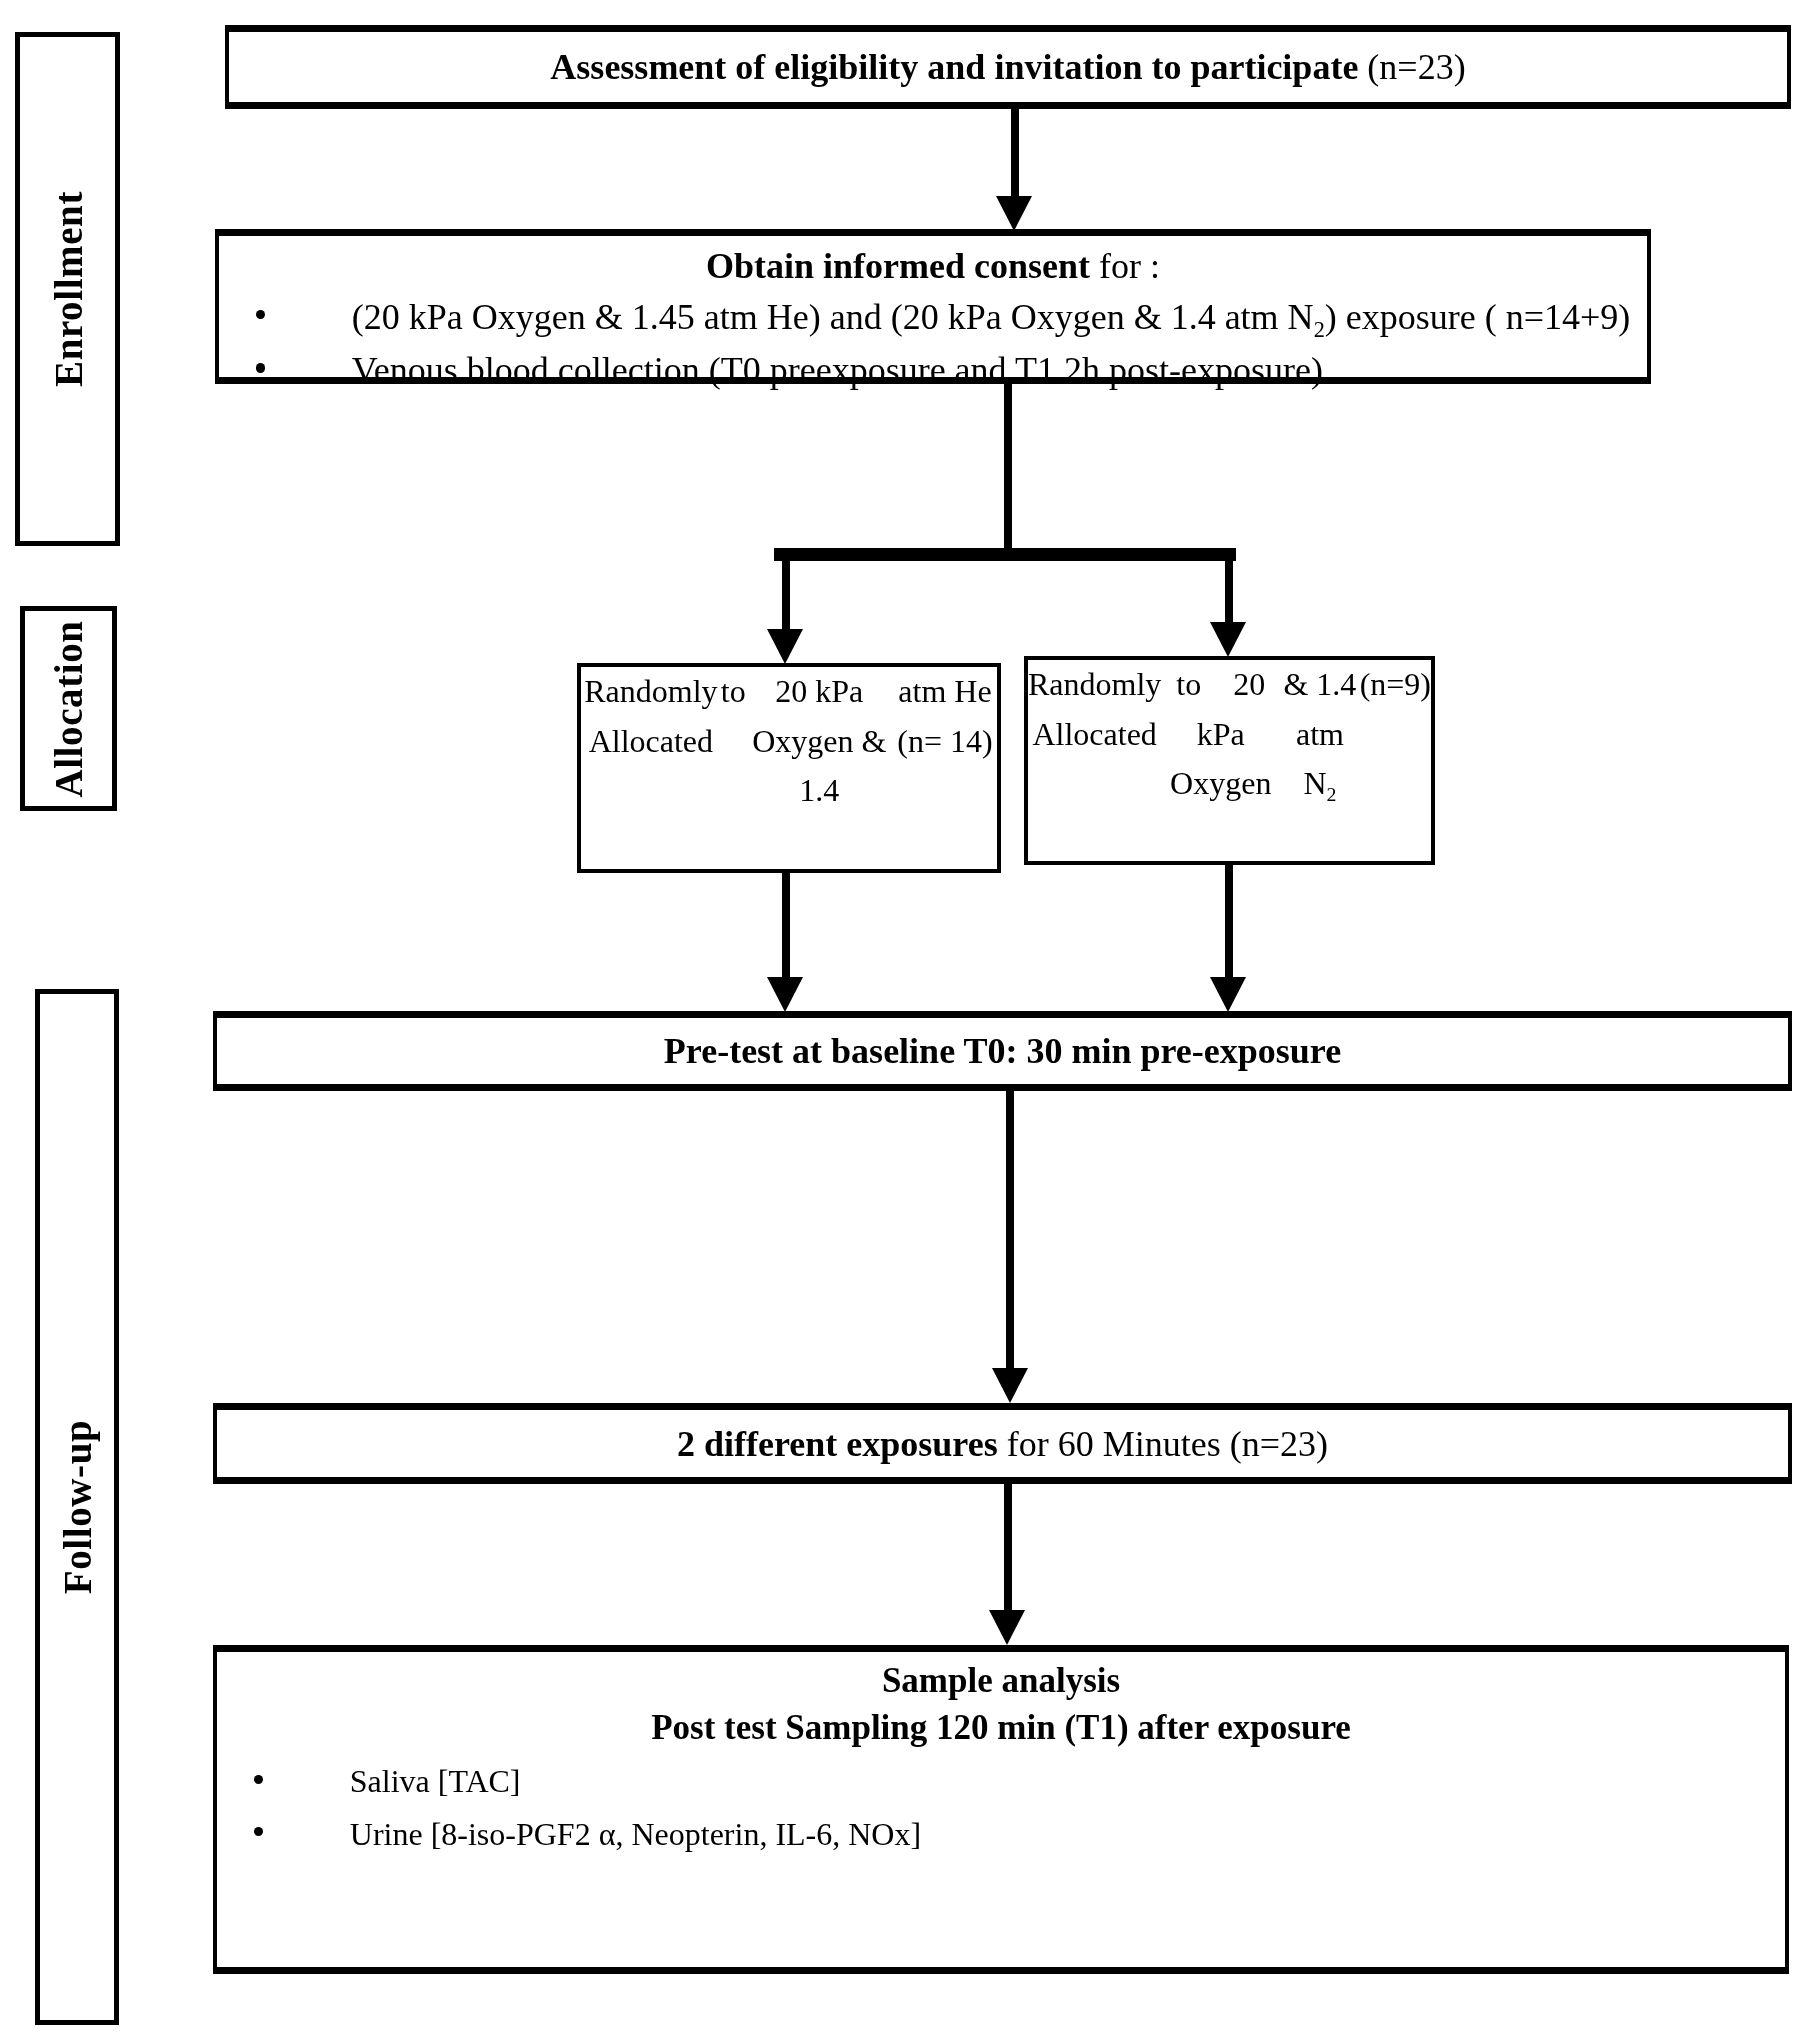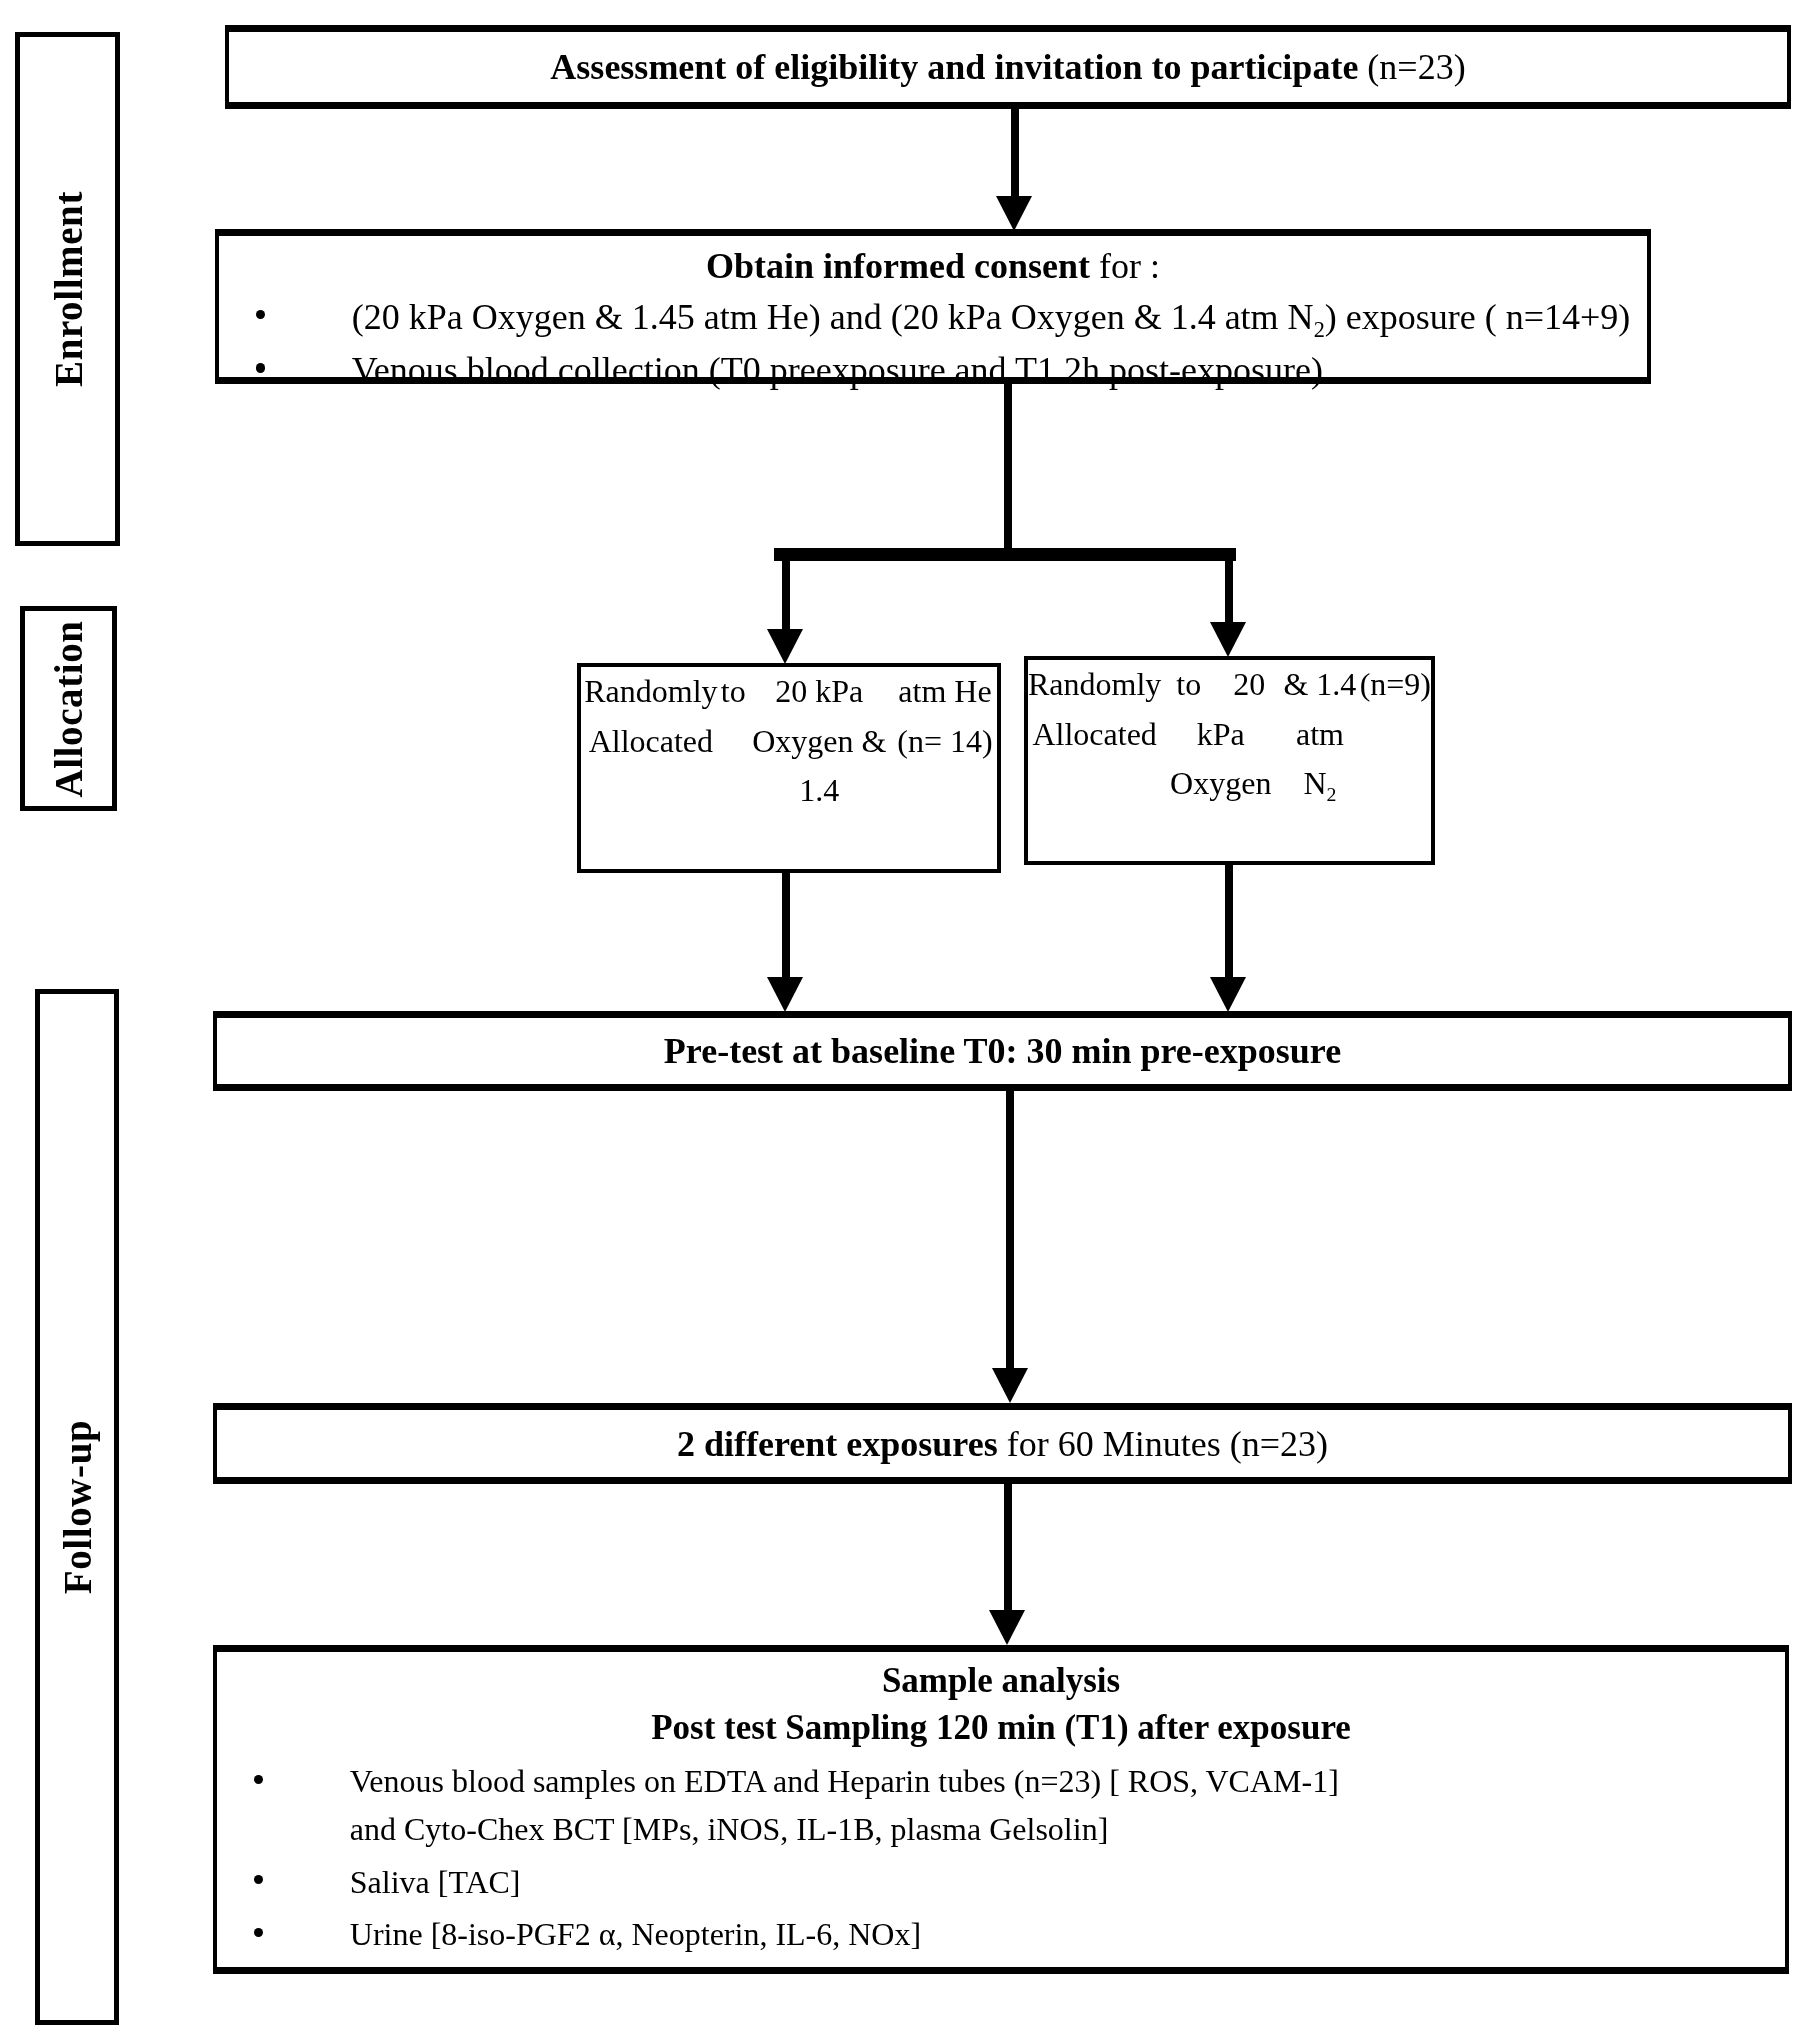--- a/index.html
+++ b/index.html
@@ -140,27 +140,20 @@
 
   <div class="box bar" id="box-sample">
     <div class="sample-head">
         <div class="tline"><span class="b">Sample analysis</span></div>
         <div class="tline"><span class="b">Post test Sampling 120 min (T1) after exposure</span></div>
       </div>
     <div class="bullets sample-bullets">
         <div class="bullet">
           <span class="dot"></span>
           <div class="btext">
-            <div class="tline"><span>Venous blood samples on EDTA and Heparin tubes (n=23) [ ROS, VCAM-1]</span></div>
-            <div class="tline"><span>and Cyto-Chex BCT [MPs, iNOS, IL-1B, plasma Gelsolin]</span></div>
-          </div>
-        </div>
-        <div class="bullet">
-          <span class="dot"></span>
-          <div class="btext">
             <div class="tline"><span>Saliva [TAC]</span></div>
           </div>
         </div>
         <div class="bullet">
           <span class="dot"></span>
           <div class="btext">
             <div class="tline"><span>Urine [8-iso-PGF2 α, Neopterin, IL-6, NOx]</span></div>
           </div>
         </div>
       </div>

